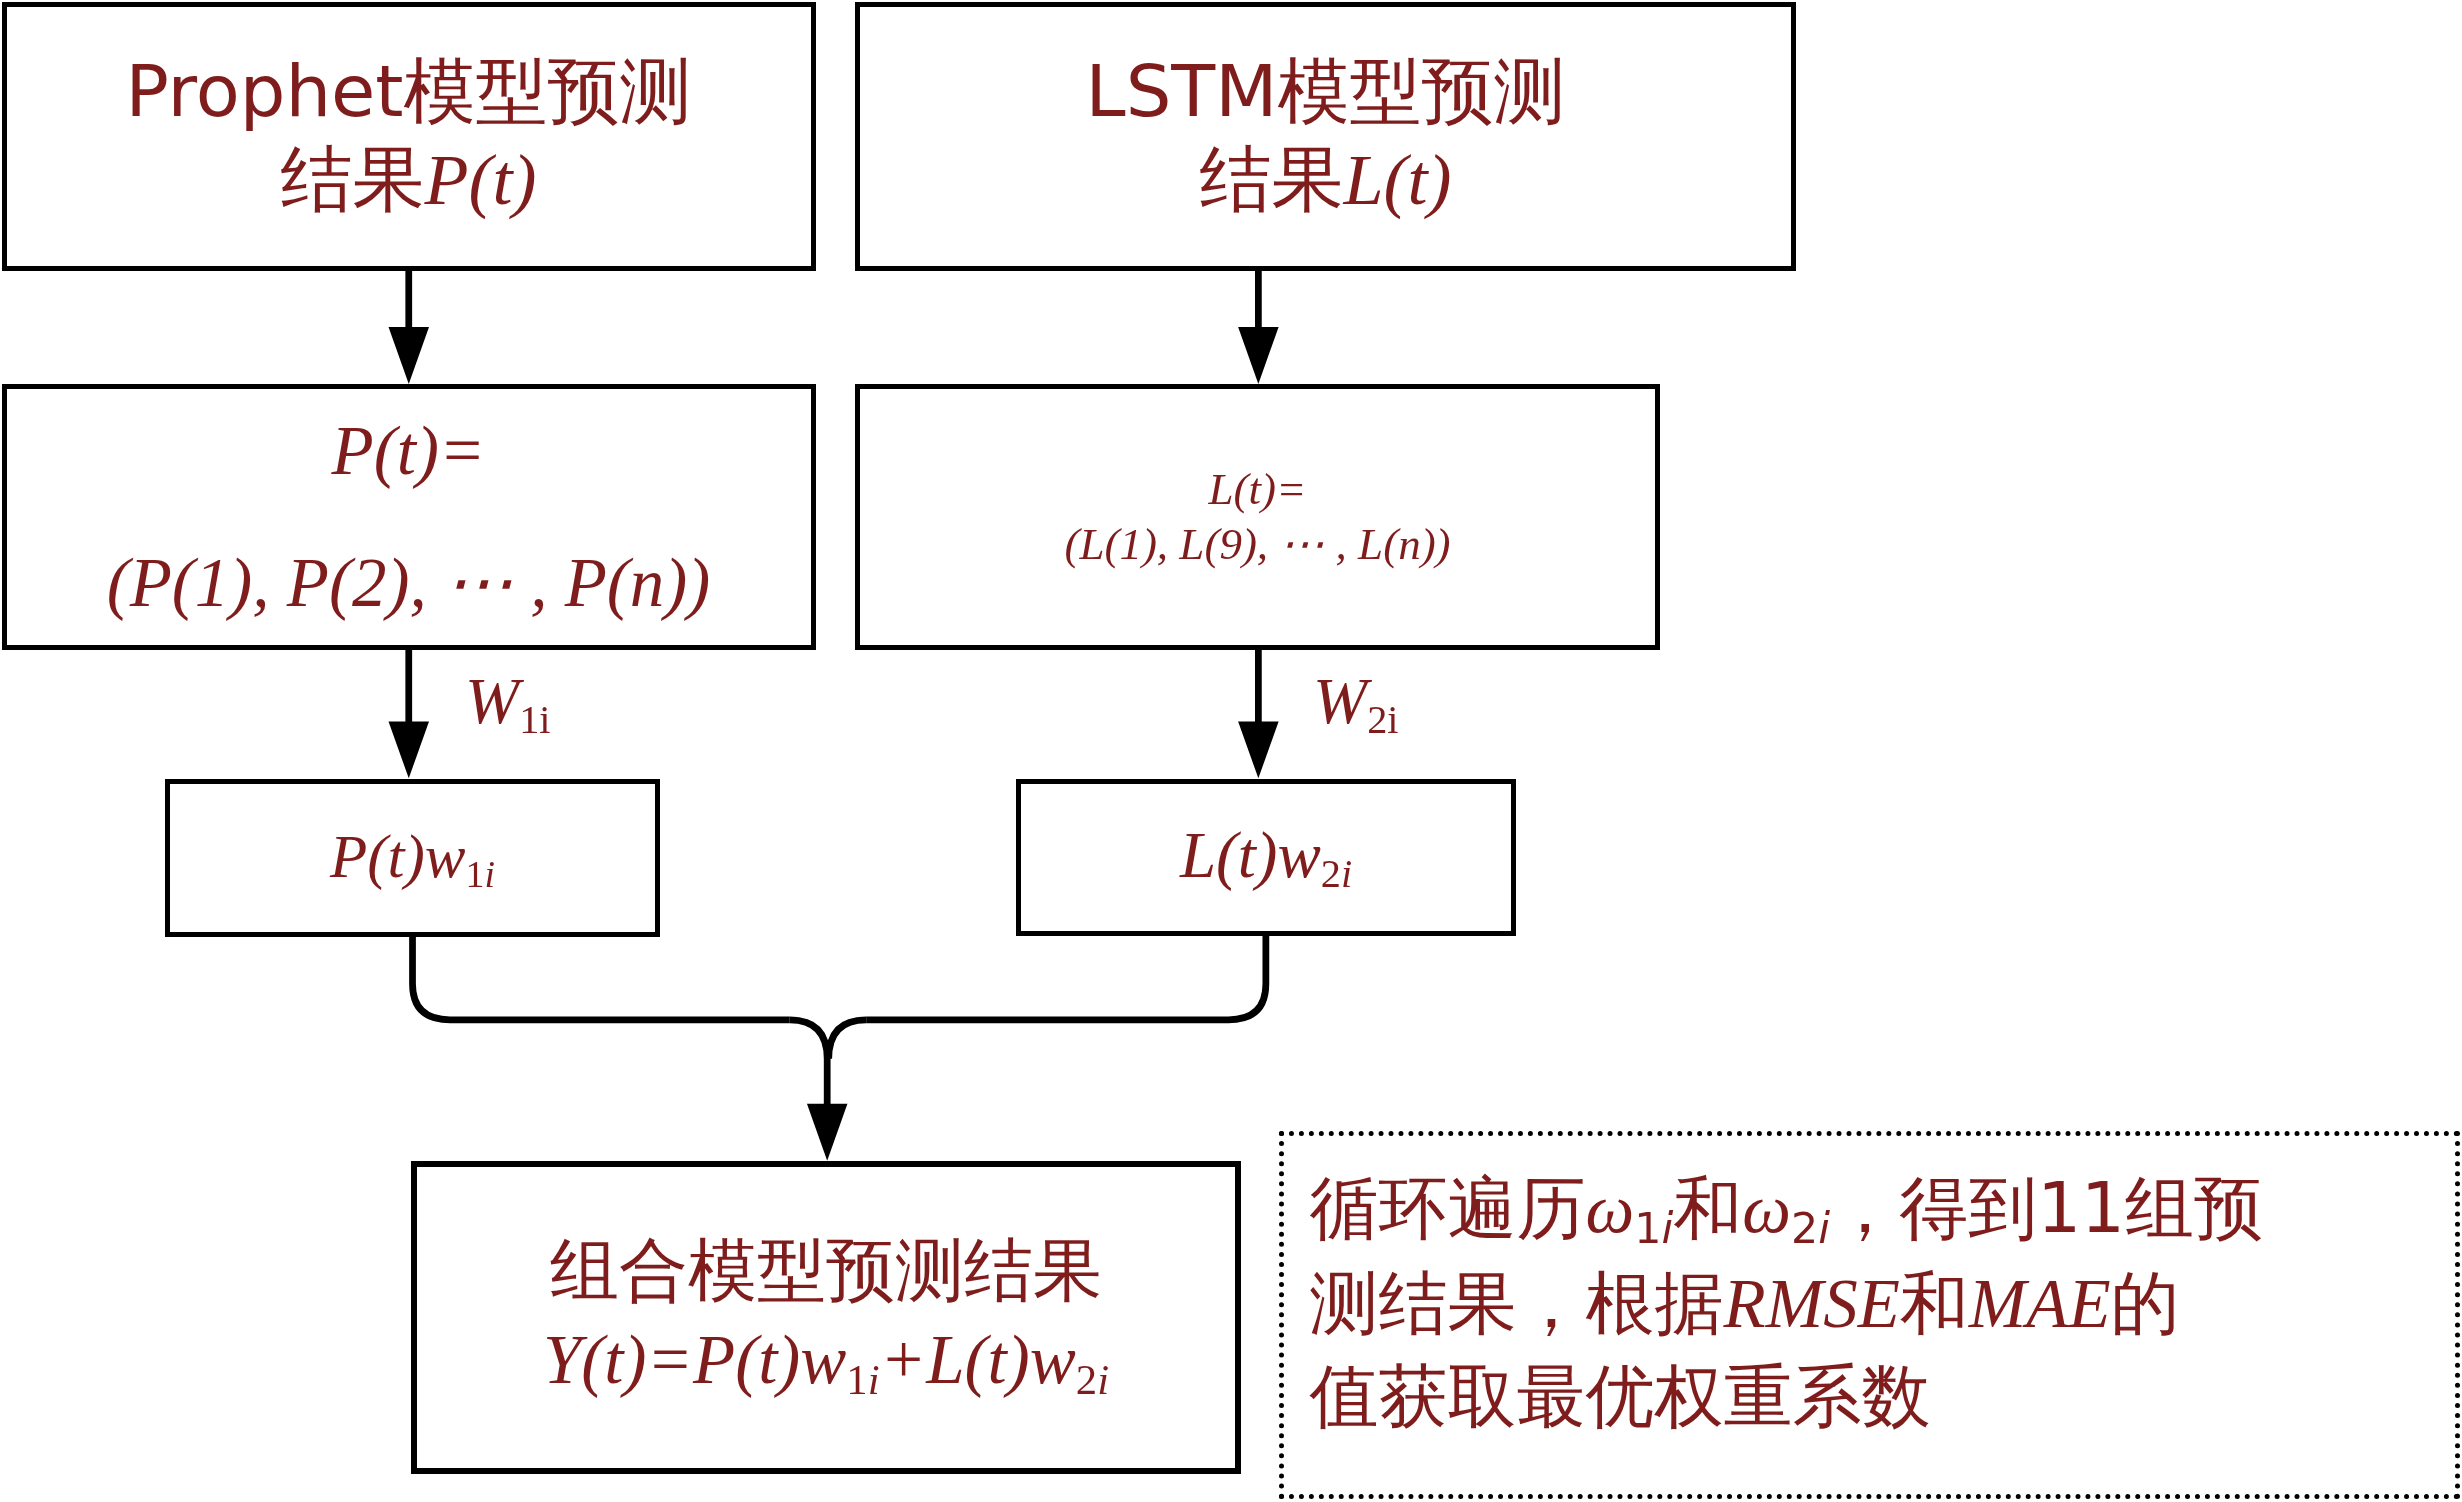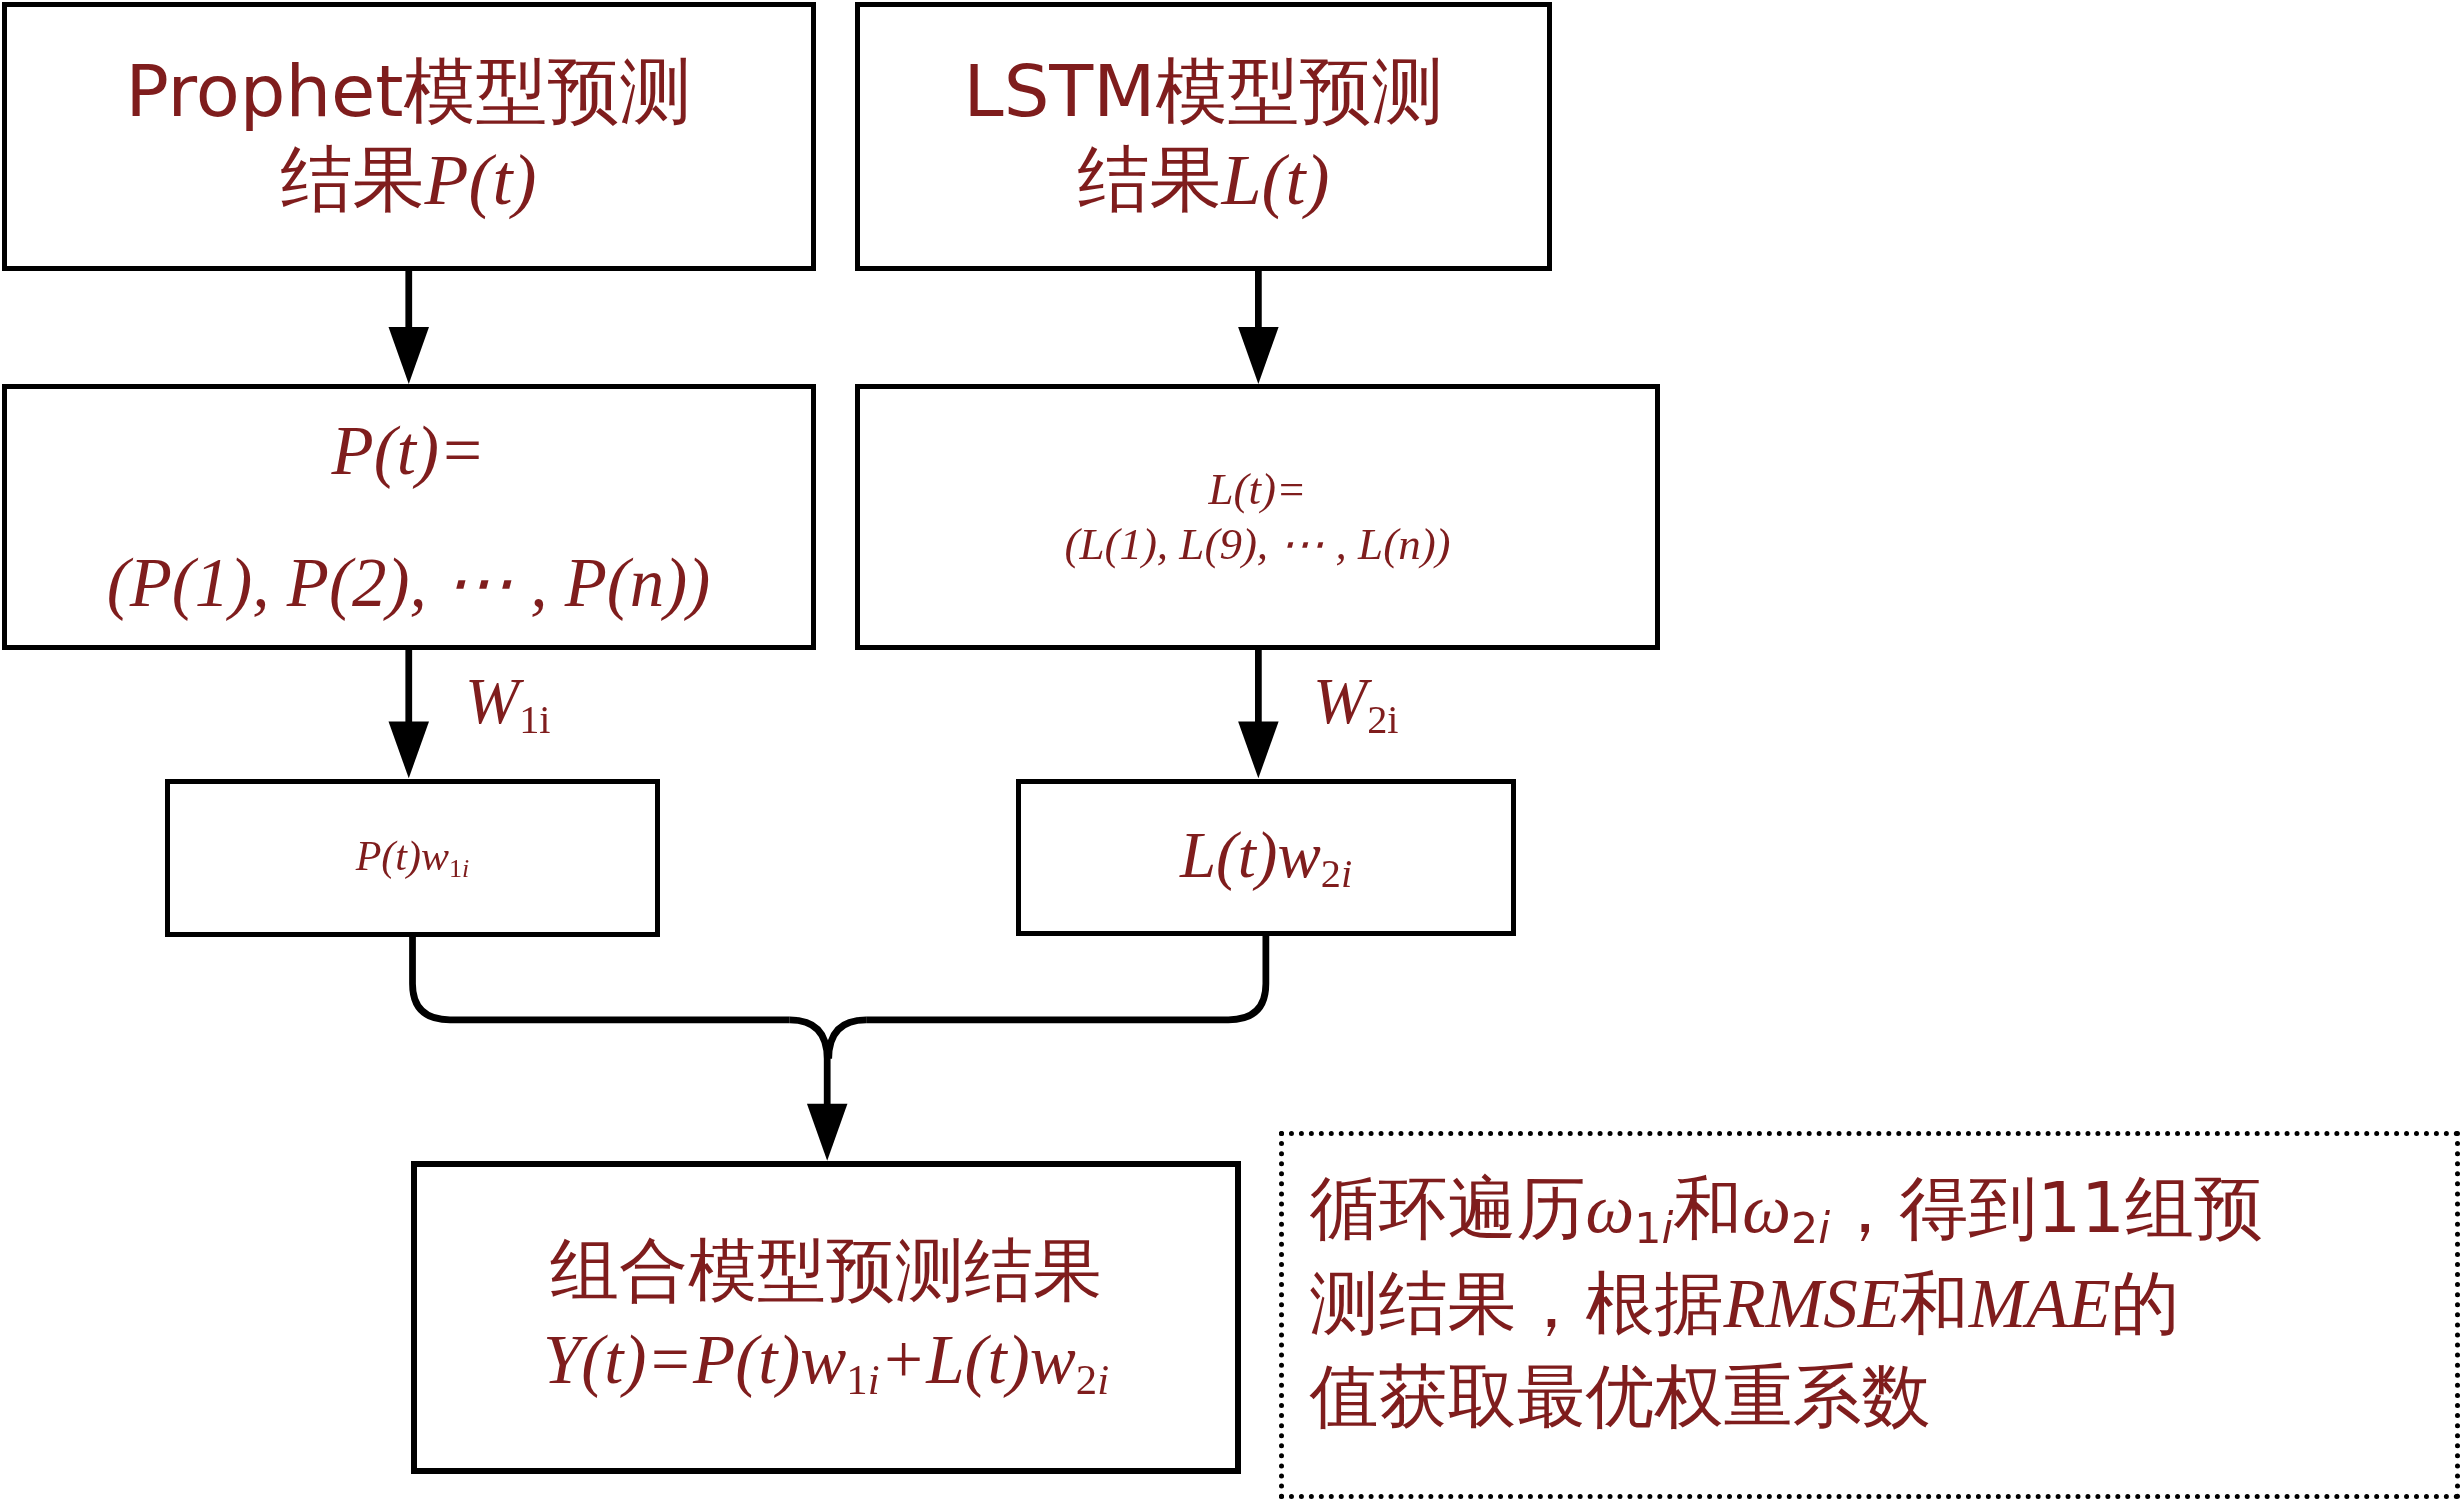--- a/index.html
+++ b/index.html
@@ -24,24 +24,24 @@
     line-height:1.22;
   }
   .box .line{display:block;white-space:nowrap;}
   .cjk{font-family:"DejaVu Sans","Liberation Sans",sans-serif;}
   .mi{font-style:italic;}
   .sub{font-size:0.62em;vertical-align:-0.26em;}
   .sub-i{font-size:0.62em;vertical-align:-0.26em;font-style:italic;}
 
   
   #box-prophet-source{left:1.5px;top:1.5px;width:814px;height:269px;font-size:72px;}
-  #box-lstm-source{left:855px;top:1.5px;width:697px;height:269px;font-size:72px;}
+  #box-lstm-source{left:855px;top:1.5px;width:941px;height:269px;font-size:72px;}
   #box-prophet-vector{left:1.5px;top:384px;width:814px;height:266px;font-size:69px;gap:48px;}
   #box-lstm-vector{left:855px;top:384px;width:805px;height:266px;font-size:45px;}
-  #box-prophet-weighted{left:165px;top:779px;width:495px;height:158px;font-size:42px;}
+  #box-prophet-weighted{left:165px;top:779px;width:495px;height:158px;font-size:61px;}
   #box-lstm-weighted{left:1016px;top:779px;width:500px;height:157px;font-size:65px;}
   #box-result{left:411px;top:1161px;width:830px;height:313px;font-size:69px;border-width:6px;}
   #box-result .line{margin:3px 0;}
 
   #note-box{
     position:absolute;
     left:1279px;top:1131px;width:1181px;height:368px;
     box-sizing:border-box;
     border:5.3px dotted #000;
     background:#fff;

